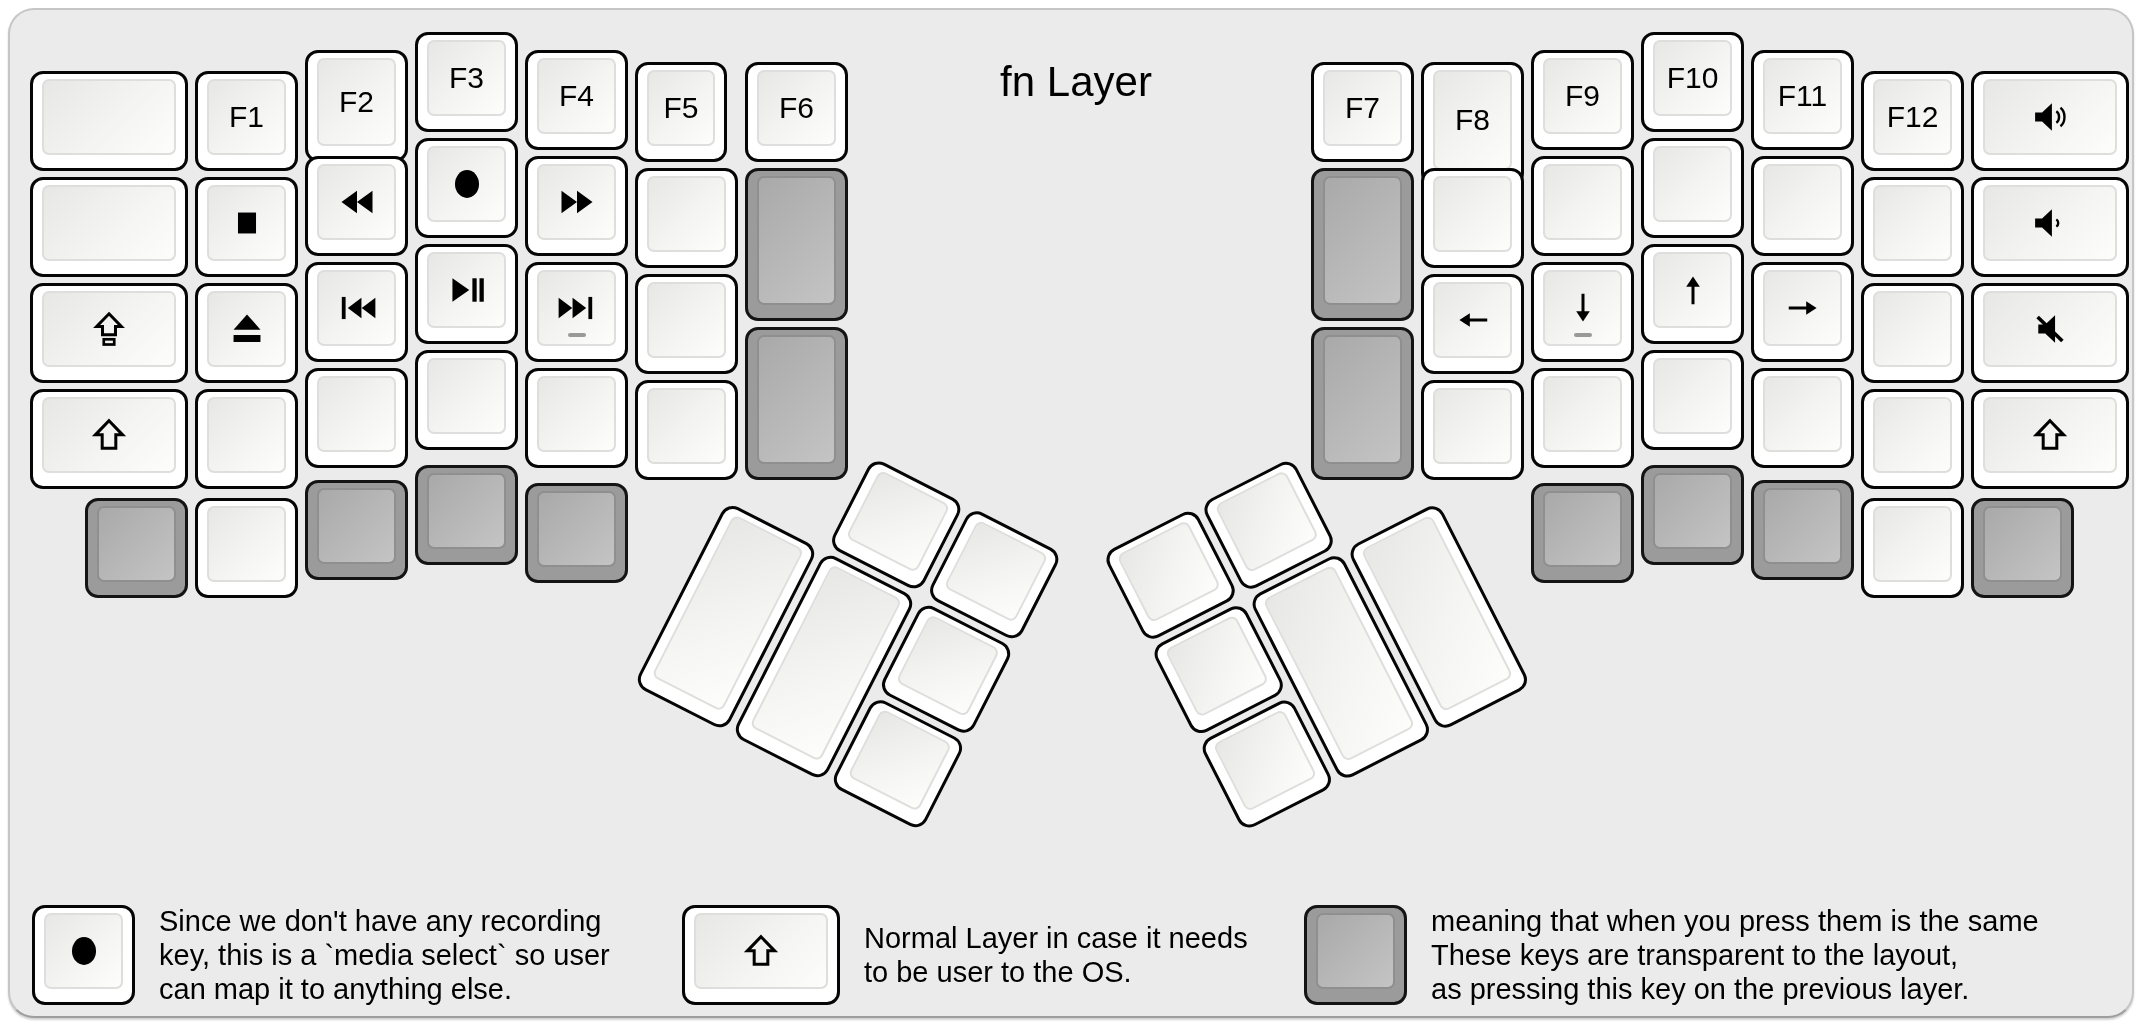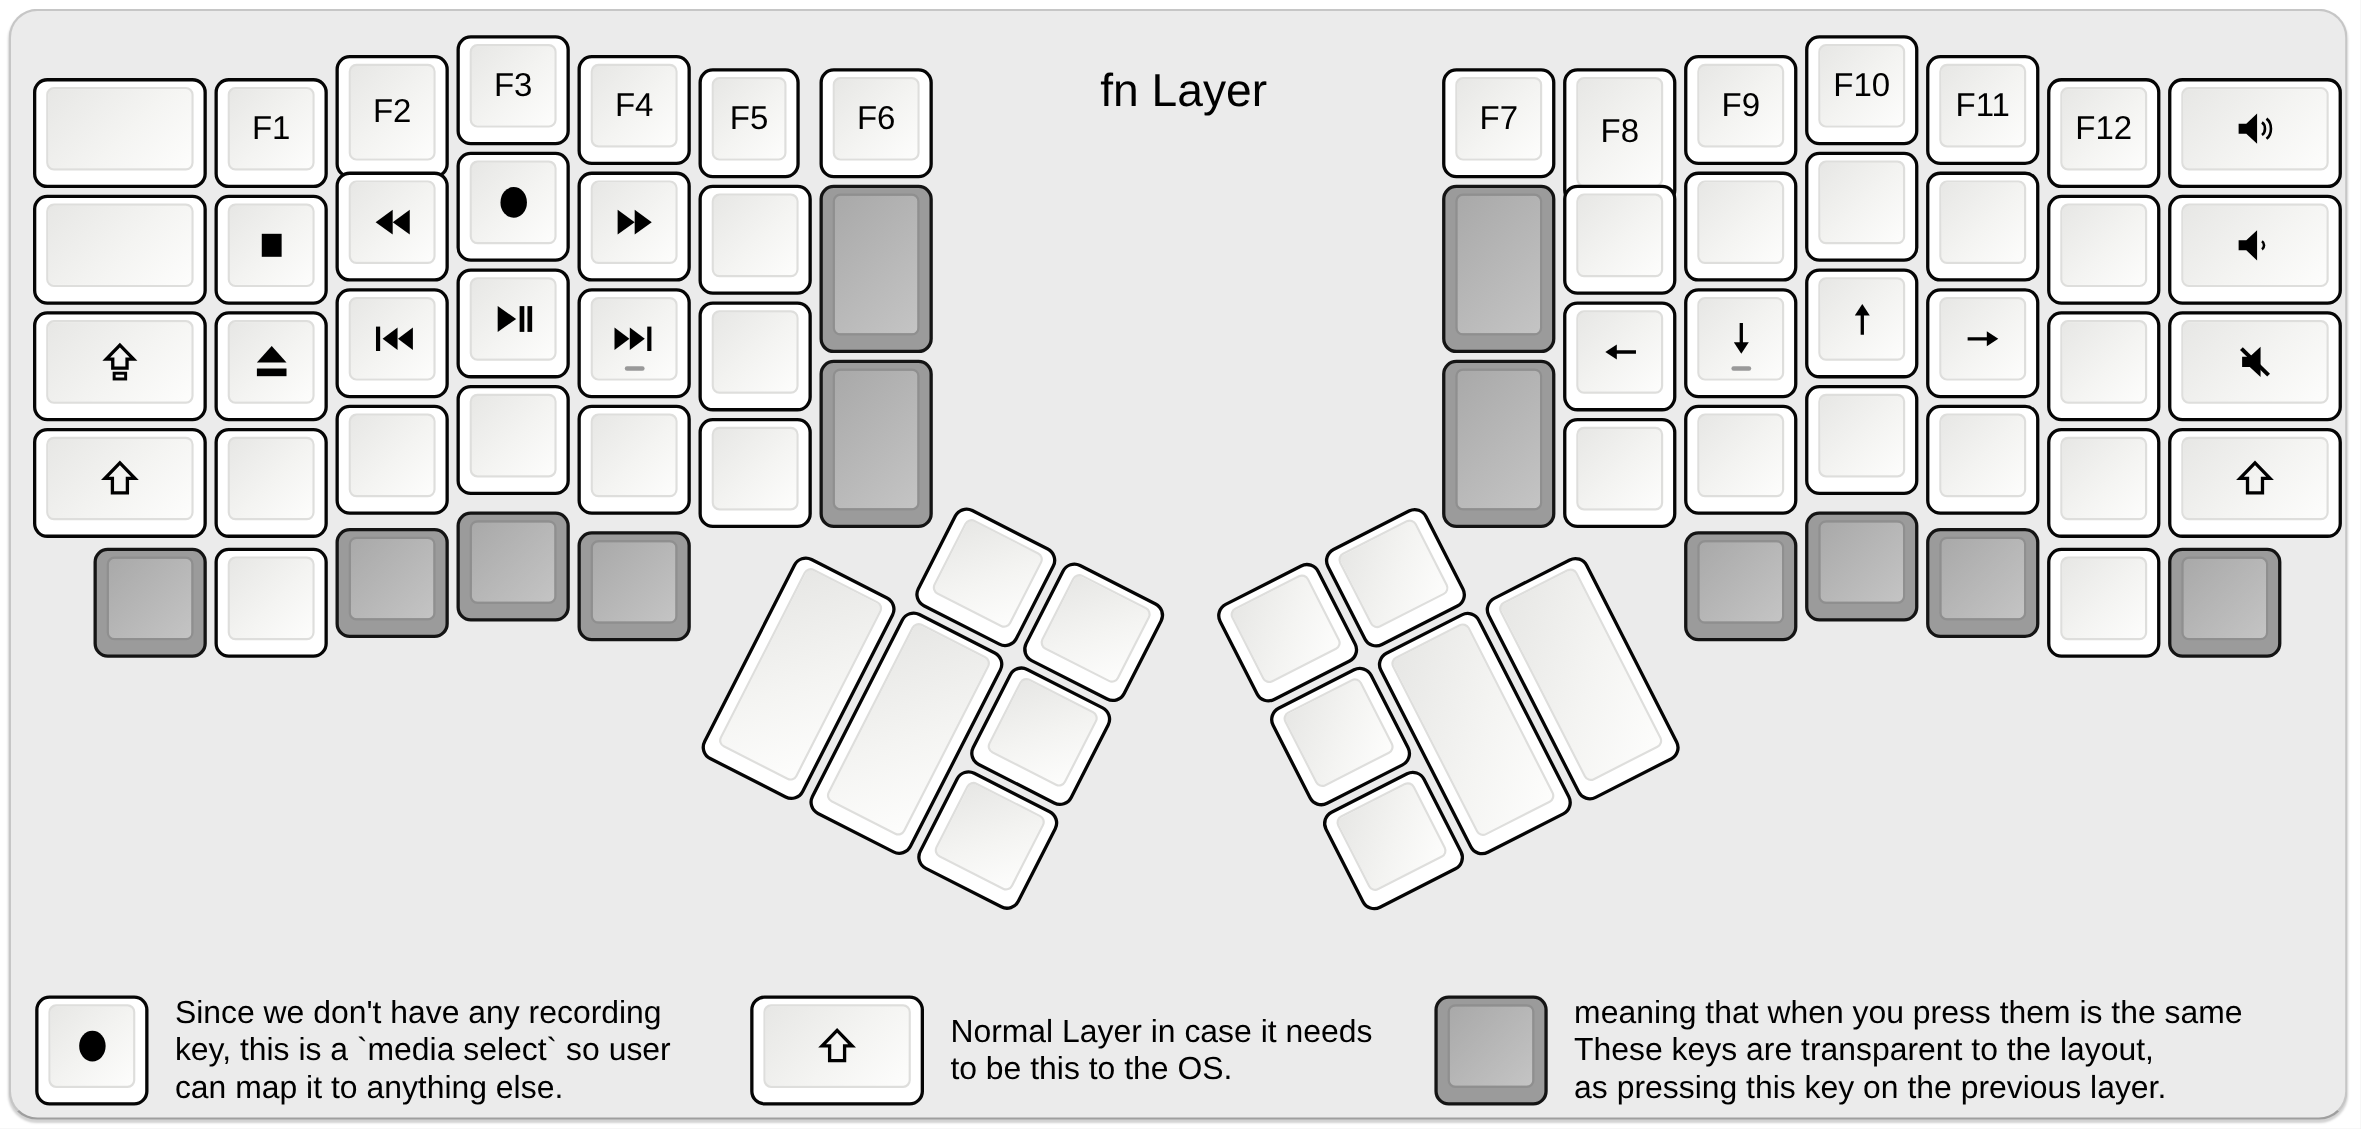--- a/index.html
+++ b/index.html
@@ -466,21 +466,21 @@
             <span class="kicon">
               <svg viewBox="0 0 24 24" xmlns="http://www.w3.org/2000/svg">
                 <path d="M12 3 L20.6 11.9 H16.3 V20.3 H7.7 V11.9 H3.4 Z" fill="none" stroke="#000" stroke-width="1.9"></path>
               </svg>
             </span>
           </div>
         </div>
       </div>
     <div class="legend-text">
       <span class="lline">Normal Layer in case it needs</span>
-      <span class="lline">to be this to the OS.</span>
+      <span class="lline">to be user to the OS.</span>
     </div>
   </div>
   <div class="legend-item" id="legend-2" style="left: 1294px;">
     <div class="legend-keymount" style="width: 103px;">
         <div class="key gray" style="left: 0px; top: 0px; width: 103px; height: 100px;">
           <div class="face"></div>
         </div>
       </div>
     <div class="legend-text">
       <span class="lline">meaning that when you press them is the same</span>

